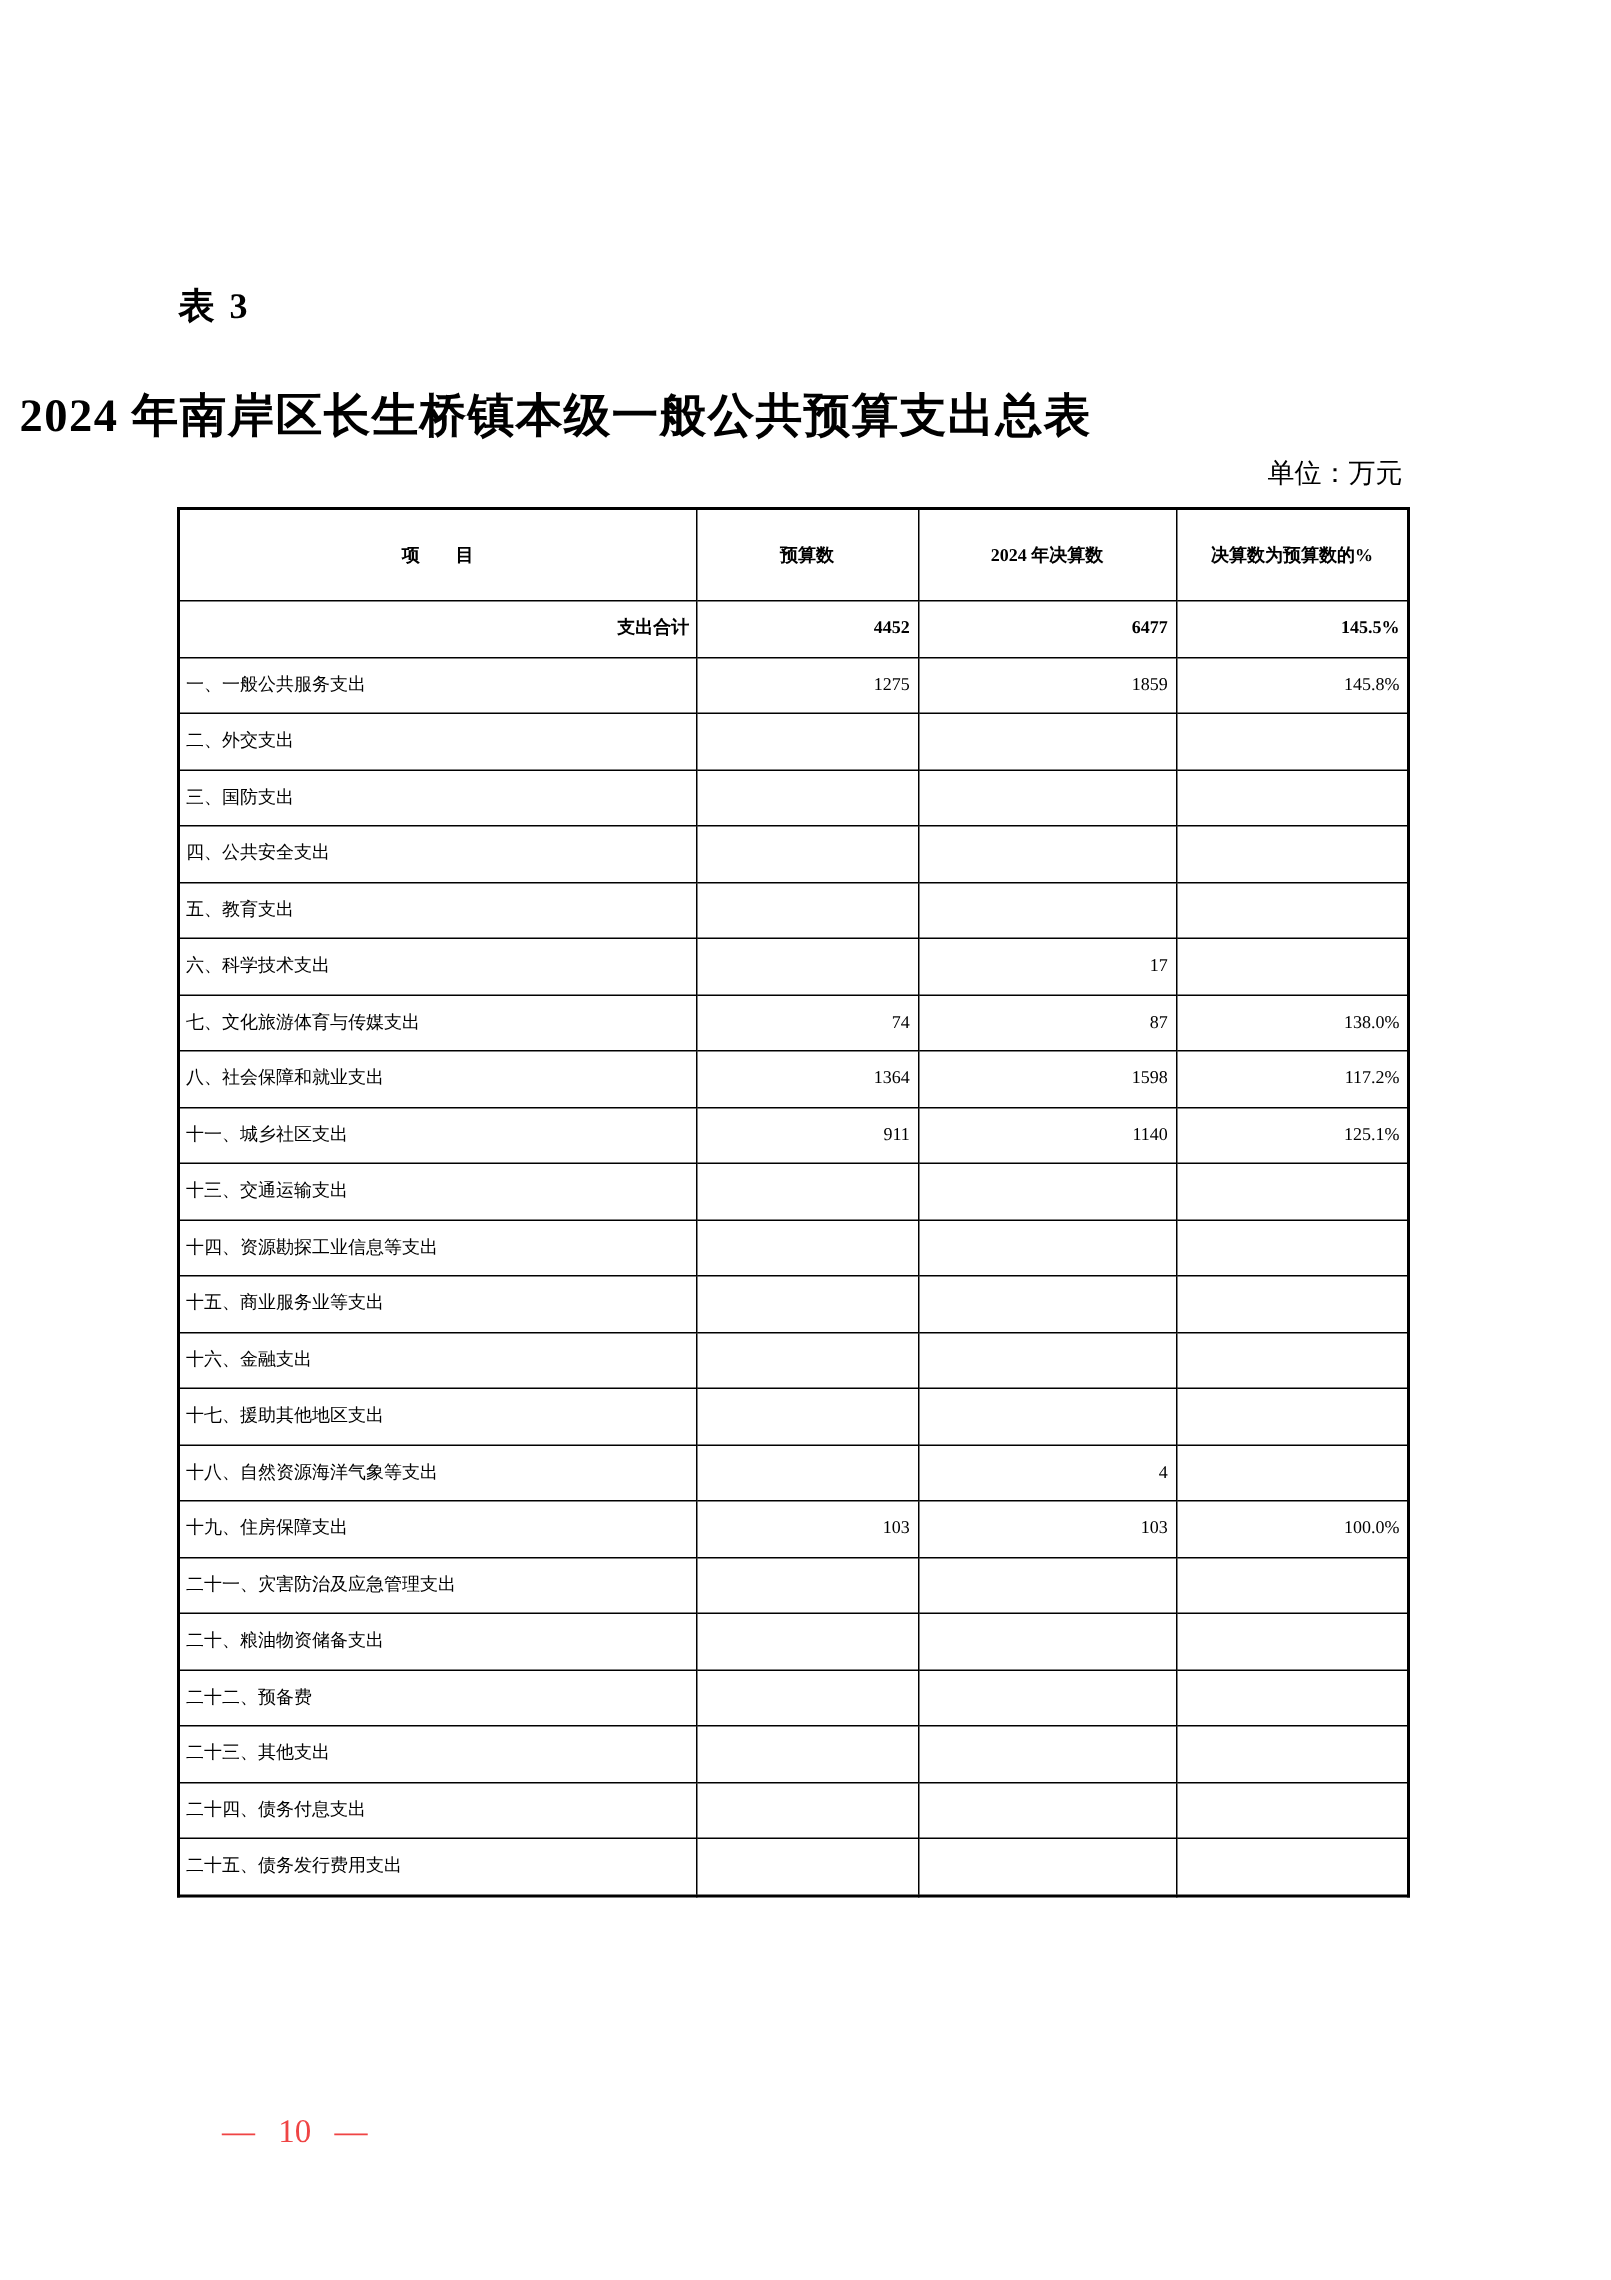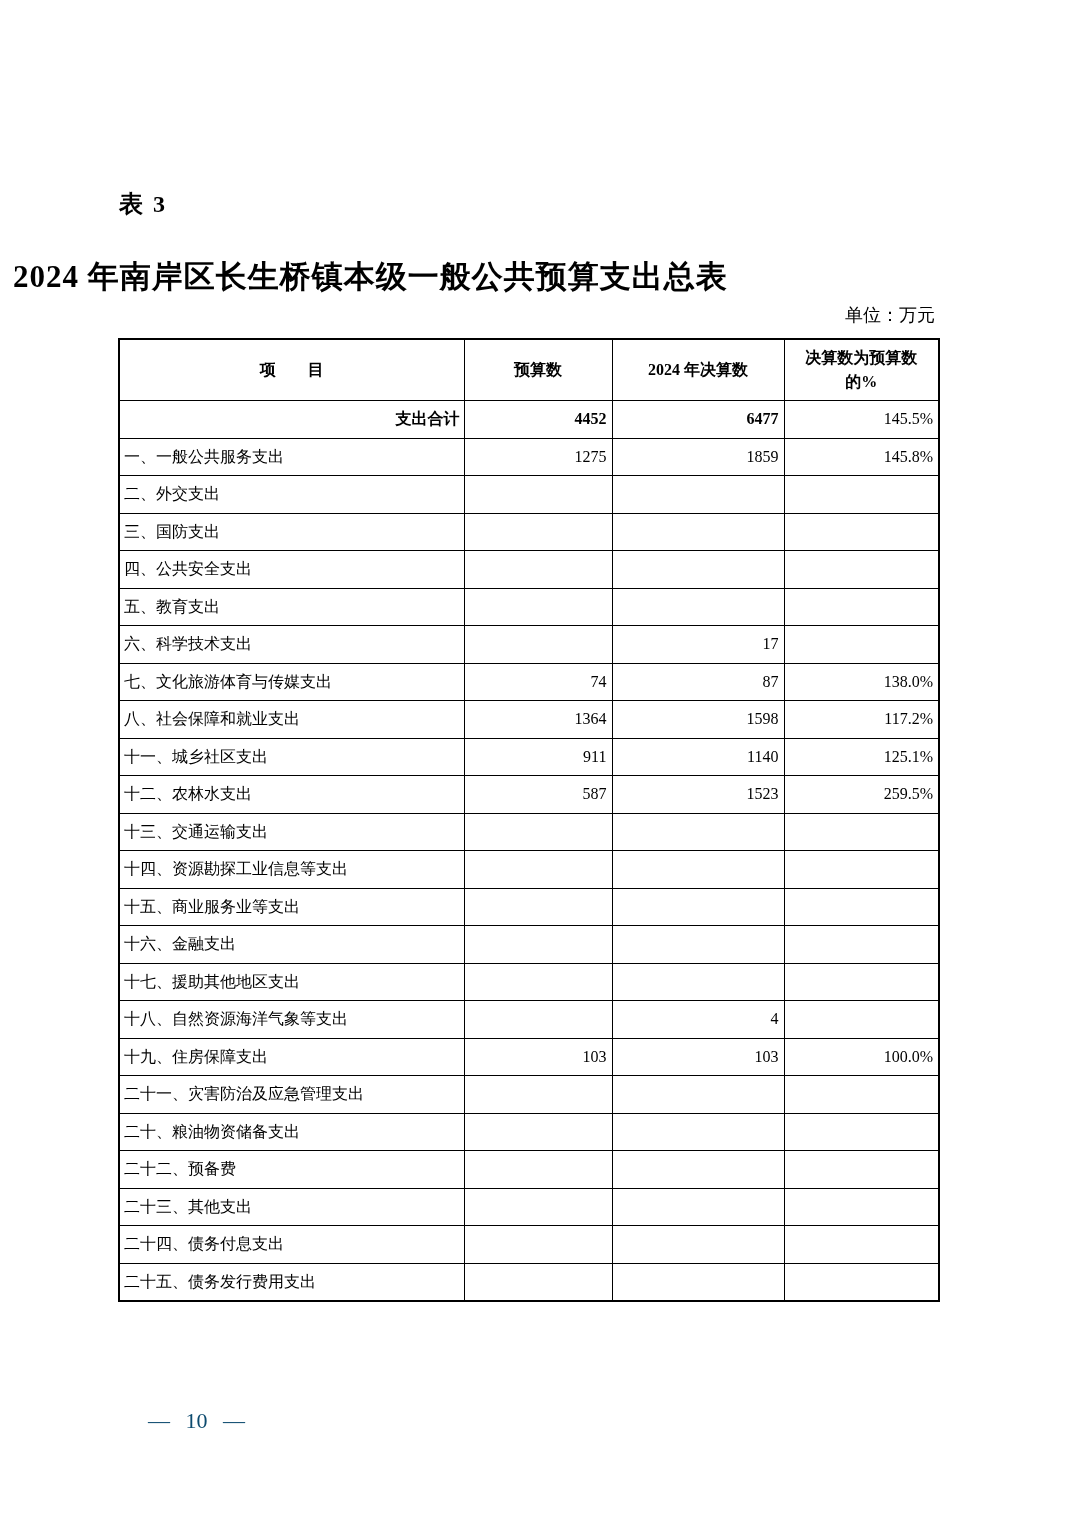--- a/index.html
+++ b/index.html
@@ -42,21 +42,21 @@
     font-size: 18px;
   }
   table.budget-table {
     position: absolute;
     left: 118px;
     top: 338px;
     width: 820px;
     table-layout: fixed;
     border-collapse: collapse;
     border: 2px solid #000000;
-    font-size: 16px;
+    font-size: 12px;
   }
   .budget-table th,
   .budget-table td {
     border: 1px solid #000000;
     vertical-align: middle;
     overflow: hidden;
     white-space: normal;
   }
   .budget-table thead th {
     height: 60px;
@@ -78,28 +78,28 @@
     padding: 0 5px;
   }
   tr.total-row td.c-label {
     text-align: right;
     font-weight: bold;
   }
   tr.total-row td.c-num {
     font-weight: bold;
   }
   tr.total-row td.c-pct {
-    font-weight: normal;
+    font-weight: bold;
   }
   .page-number {
     position: absolute;
     left: 148px;
     top: 1408px;
     font-size: 22px;
-    color: #0c4a6e;
+    color: #ef4444;
     word-spacing: 10px;
   }
 </style>
 </head>
 <body>
 
 <div class="sheet">
 
   <div class="table-label">表 3</div>
 
@@ -177,26 +177,20 @@
           <td class="c-num">1598</td>
           <td class="c-num c-pct">117.2%</td>
         </tr>
         <tr>
           <td class="c-label">十一、城乡社区支出</td>
           <td class="c-num">911</td>
           <td class="c-num">1140</td>
           <td class="c-num c-pct">125.1%</td>
         </tr>
         <tr>
-          <td class="c-label">十二、农林水支出</td>
-          <td class="c-num">587</td>
-          <td class="c-num">1523</td>
-          <td class="c-num c-pct">259.5%</td>
-        </tr>
-        <tr>
           <td class="c-label">十三、交通运输支出</td>
           <td class="c-num"></td>
           <td class="c-num"></td>
           <td class="c-num c-pct"></td>
         </tr>
         <tr>
           <td class="c-label">十四、资源勘探工业信息等支出</td>
           <td class="c-num"></td>
           <td class="c-num"></td>
           <td class="c-num c-pct"></td>

